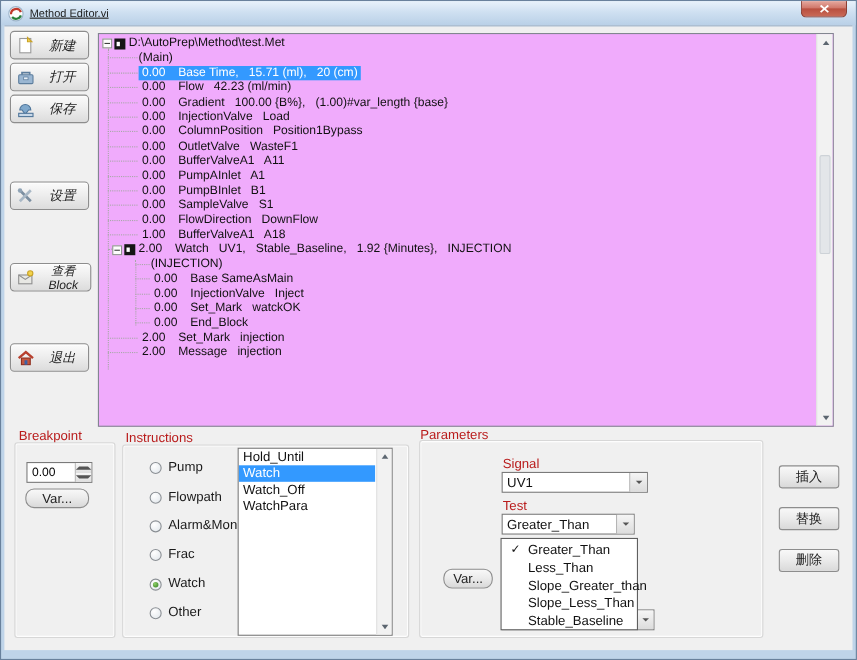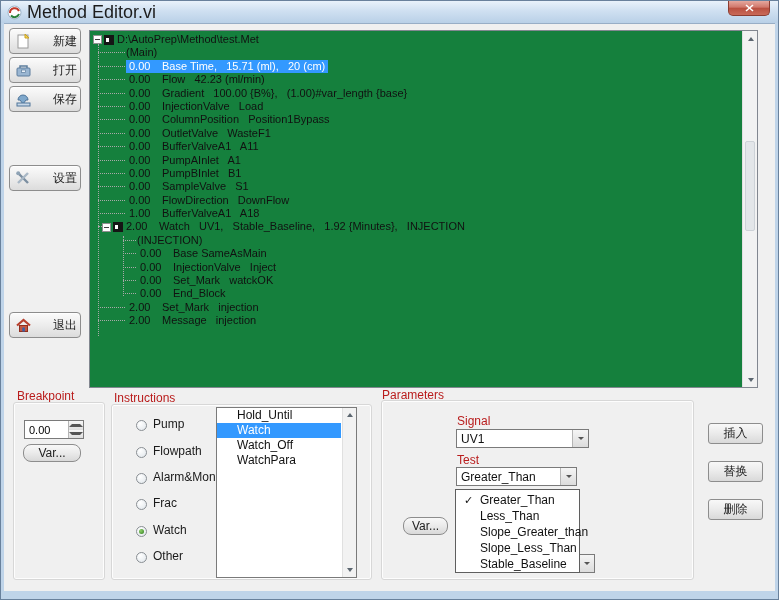--- a/index.html
+++ b/index.html
@@ -10,48 +10,48 @@
     position:relative; width:779px; height:600px;
     background:#bfd4e9; border:1px solid #69819c;
     overflow:hidden;
   }
   .titlebar {
     position:absolute; top:0; left:0; right:0; height:22px;
     background:linear-gradient(#e9f2fb, #cfe0f1 45%, #b9d0e7);
     display:flex; align-items:center; padding-left:6px;
   }
   .app-icon { width:15px; height:15px; display:inline-block; margin-right:5px; }
-  .title-text { font-size:18px; color:#1c1c1c; }
+  .title-text { font-size:10px; color:#1c1c1c;text-decoration:underline; }
   .close-btn {
     position:absolute; top:0; right:8px; width:42px; height:15px;
     background:linear-gradient(#e5a89e, #d0776a 45%, #b94f3f 50%, #c96a58);
     border:1px solid #8c3d31; border-top:none; border-radius:0 0 5px 5px;
     display:flex; align-items:center; justify-content:center;
   }
   .client {
     position:absolute; top:22px; left:3px; right:3px; bottom:8px;
     background:#f0f0f0; border-top:1px solid #98aec6;
   }
 
   
   .side-btn {
     position:absolute; left:5px; width:72px; height:26px;
     border:1px solid #8d8d8d; border-radius:4px;
     background:linear-gradient(#fbfbfb, #eeeeee 45%, #dcdcdc);
     box-shadow:0 1px 1px rgba(255,255,255,.8) inset;
     display:flex; align-items:center; padding-left:5px; gap:4px;
     font-size:12px; color:#222; cursor:default;
   }
-  .side-btn .blabel { flex:1; text-align:right; padding-right:3px; }
+  .side-btn .blabel { flex:1; text-align:center; padding-right:3px;font-style:italic; }
   .bicon { width:17px; height:17px; flex:none; }
 
   
   .tree {
     position:absolute; left:85px; top:6px; width:669px; height:358px;
-    background:#15803d; border:1px solid #828790; overflow:hidden;
+    background:#f0abfc; border:1px solid #828790; overflow:hidden;
     font-size:11px; color:#111;
   }
   .tree-inner { position:absolute; left:3px; top:2px; right:16px; bottom:0; }
   .vline { position:absolute; border-left:1px dotted #a8a8a8; width:0; }
   .vline1 { left:5px; top:11px; height:292px; }
   .vline2 { left:30px; top:203px; height:60px; }
   .trow { position:relative; height:13.4px; line-height:13.4px; white-space:pre; }
   .trow::before { content:""; position:absolute; top:6px; border-top:1px dotted #a8a8a8; }
   .trow.lv1::before { left:5px; width:27px; }
   .trow.lv2::before { left:30px; width:13px; }
@@ -114,21 +114,21 @@
   }
   .radio-row.checked .radio::after {
     content:""; position:absolute; left:2px; top:2px; width:5px; height:5px; border-radius:50%;
     background:radial-gradient(circle at 35% 35%, #8fd06a, #2f7d1f);
   }
 
   .listbox {
     position:absolute; left:212px; top:383px; width:141px; height:171px;
     background:#fff; border:1px solid #7a7a7a; font-size:12px; overflow:hidden;
   }
-  .litem { height:15px; line-height:15px; padding-left:20px; color:#111; margin-right:15px; }
+  .litem { height:15px; line-height:15px; padding-left:4px; color:#111; margin-right:15px; }
   .litem.selected { background:#3399ff; color:#fff; }
 
   .combo {
     position:absolute; height:19px; background:#fff; border:1px solid #7a7a7a;
     display:flex; font-size:12px;
   }
   .combo .cval { flex:1; padding:2px 0 0 4px; color:#111; white-space:nowrap; overflow:hidden; }
   .combo .cbtn { width:16px; border-left:1px solid #b5b5b5; background:linear-gradient(#f5f5f5,#dcdcdc); display:flex; align-items:center; justify-content:center; }
 
   .dropdown-menu {
@@ -196,20 +196,30 @@
     <div class="side-btn" style="top:141px">
       <span class="bicon">
         <svg width="17" height="17" viewBox="0 0 17 17">
           <line x1="3" y1="3" x2="13" y2="13" stroke="#7b8ea0" stroke-width="2.4"></line>
           <line x1="13" y1="3" x2="3" y2="13" stroke="#a9b8c6" stroke-width="2.4"></line>
           <circle cx="3.2" cy="3.2" r="2" fill="#8fa3b5"></circle>
         </svg>
       </span>
       <span class="blabel">设置</span>
     </div>
+    <div class="side-btn" style="top:215px;width:74px">
+      <span class="bicon">
+        <svg width="17" height="17" viewBox="0 0 17 17">
+          <rect x="2" y="6" width="12" height="8" fill="#e8e8e4" stroke="#8f8f8f"></rect>
+          <path d="M2 6 l6 4 6 -4" fill="none" stroke="#8f8f8f"></path>
+          <circle cx="12.5" cy="4.5" r="2.4" fill="#f2d24b" stroke="#c9a227"></circle>
+        </svg>
+      </span>
+      <span class="blabel" style="font-size:11px">查看Block</span>
+    </div>
     <div class="side-btn" style="top:288px">
       <span class="bicon">
         <svg width="17" height="17" viewBox="0 0 17 17">
           <path d="M2 8.5 L8.5 3 L15 8.5" fill="none" stroke="#b8402e" stroke-width="2.2"></path>
           <rect x="4.5" y="8.5" width="8" height="6" fill="#c5563f" stroke="#8f2f1f"></rect>
           <rect x="7.3" y="10.5" width="2.6" height="4" fill="#3a63a8"></rect>
         </svg>
       </span>
       <span class="blabel">退出</span>
     </div>

